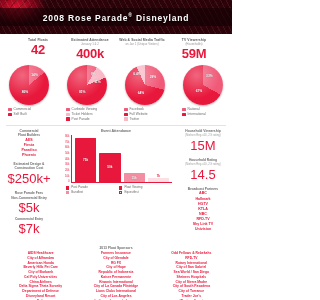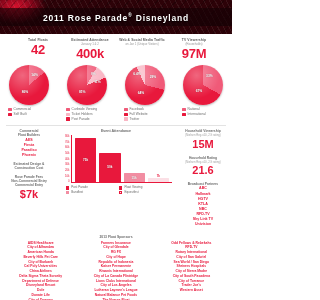--- a/index.html
+++ b/index.html
@@ -83,21 +83,21 @@
   .hr { height:1px; background:#e3e3e3; margin:1px 6px 0; }
 
   
   .mid { display:flex; width:232px; padding:3px 0 2px; align-items:flex-start; }
   .mid-side { width:58px; text-align:center; padding:0 2px; }
   .mid-center { flex:1; padding:0 2px; }
 
   .blk { margin-bottom:4px; }
   .blk-h { font-size:3.3px; color:#6d6d6d; font-weight:bold; line-height:1.3; }
   .blk-sub { font-size:2.8px; color:#a0a0a0; font-weight:normal; }
-  .blk-big { font-size:11px; font-weight:bold; color:#e8183c; line-height:1.25; margin-top:.5px; }
+  .blk-big { font-size:13px; font-weight:normal; color:#e8183c; line-height:1.25; margin-top:.5px; }
   .blk-list { font-size:3.6px; font-weight:bold; color:#e8183c; line-height:1.42; }
 
   
   .chart-title { font-size:3.6px; color:#6d6d6d; font-weight:bold; text-align:center; margin-bottom:2px; }
   .chart-area { display:flex; height:48px; }
   .y-axis {
     width:11px; display:flex; flex-direction:column; justify-content:space-between;
     align-items:flex-end; padding-right:1.5px;
   }
   .y-tick { font-size:2.8px; color:#e8183c; line-height:1; }
@@ -122,21 +122,21 @@
   .sp-item { font-size:3.35px; font-weight:bold; color:#e8183c; line-height:1.42; white-space:nowrap; }
 </style>
 </head>
 <body>
 
 <div class="page">
 
   <div class="hero">
     <div class="hero-band">
       <div class="hero-title">
-        <span>2011 Rose Parade</span><sup>®</sup><span> Disneyland</span>
+        <span>2008 Rose Parade</span><sup>®</sup><span> Disneyland</span>
       </div>
     </div>
   </div>
 
   <div class="stats">
     <div class="stat">
       <div class="stat-label">Total Floats</div>
       <div class="stat-sub"></div>
       <div class="stat-value">42</div>
     </div>
@@ -145,21 +145,21 @@
       <div class="stat-sub">January 1 &amp; 2</div>
       <div class="stat-value">400k</div>
     </div>
     <div class="stat">
       <div class="stat-label">Web &amp; Social Media Traffic</div>
       <div class="stat-sub">on Jan 1 (Unique Visitors)</div>
     </div>
     <div class="stat">
       <div class="stat-label">TV Viewership</div>
       <div class="stat-sub">(Households)</div>
-      <div class="stat-value">97M</div>
+      <div class="stat-value">59M</div>
     </div>
   </div>
 
   <div class="pies">
     <div class="pie-cell">
       <div class="pie-wrap">
         <div class="pie" style="background: conic-gradient(rgb(240, 90, 120) 0deg, rgb(240, 90, 120) 50.4deg, rgb(232, 24, 60) 50.4deg, rgb(232, 24, 60) 360deg);"></div>
       <div class="pie-lbl" style="left: 64%; top: 26%;">14%</div>
           <div class="pie-lbl" style="left: 40%; top: 68%;">86%</div>
         </div>
@@ -251,24 +251,26 @@
         <div class="blk-list nl">
             <div>AES</div>
             <div>Fiesta</div>
             <div>Paradiso</div>
             <div>Phoenix</div>
           </div>
       </div>
       <div class="blk">
         <div class="blk-h">Estimated Design &amp;</div>
         <div class="blk-h">Construction Cost</div>
+        <div class="blk-big">$250k+</div>
       </div>
       <div class="blk">
         <div class="blk-h">Rose Parade Fees</div>
         <div class="blk-h">Non-Commercial Entry</div>
+        <div class="blk-big">$5k</div>
         <div class="blk-h">Commercial Entry</div>
         <div class="blk-big">$7k</div>
       </div>
     </div>
 
     <div class="mid-center">
       <div class="chart-title">Event Attendance</div>
       <div class="chart-area">
         <div class="y-axis">
             <div class="y-tick">80k</div>
@@ -326,21 +328,21 @@
 
     <div class="mid-side">
       <div class="blk">
         <div class="blk-h">Household Viewership</div>
         <div class="blk-sub">(Nielsen Reg.x10, 2.9 rating)</div>
         <div class="blk-big">15M</div>
       </div>
       <div class="blk">
         <div class="blk-h">Household Rating</div>
         <div class="blk-sub">(Nielsen Reg.x10, 2.9 rating)</div>
-        <div class="blk-big">21.6</div>
+        <div class="blk-big">14.5</div>
       </div>
       <div class="blk">
         <div class="blk-h">Broadcast Partners</div>
         <div class="blk-list nl">
             <div>ABC</div>
             <div>Hallmark</div>
             <div>HGTV</div>
             <div>KTLA</div>
             <div>NBC</div>
             <div>RFD-TV</div>

